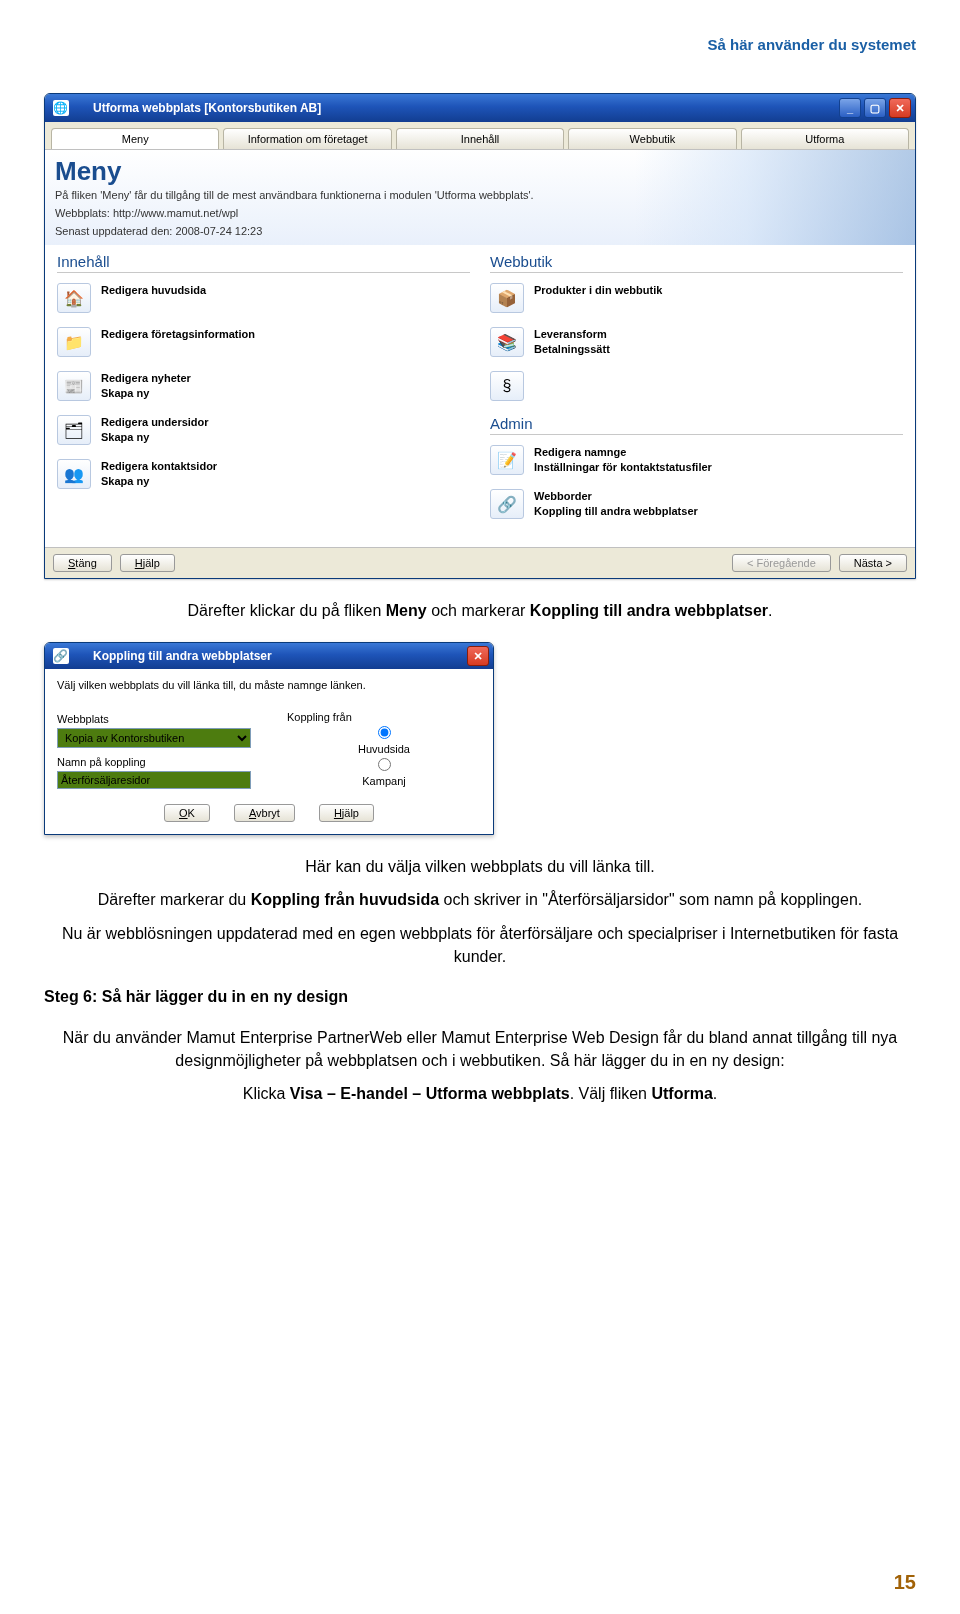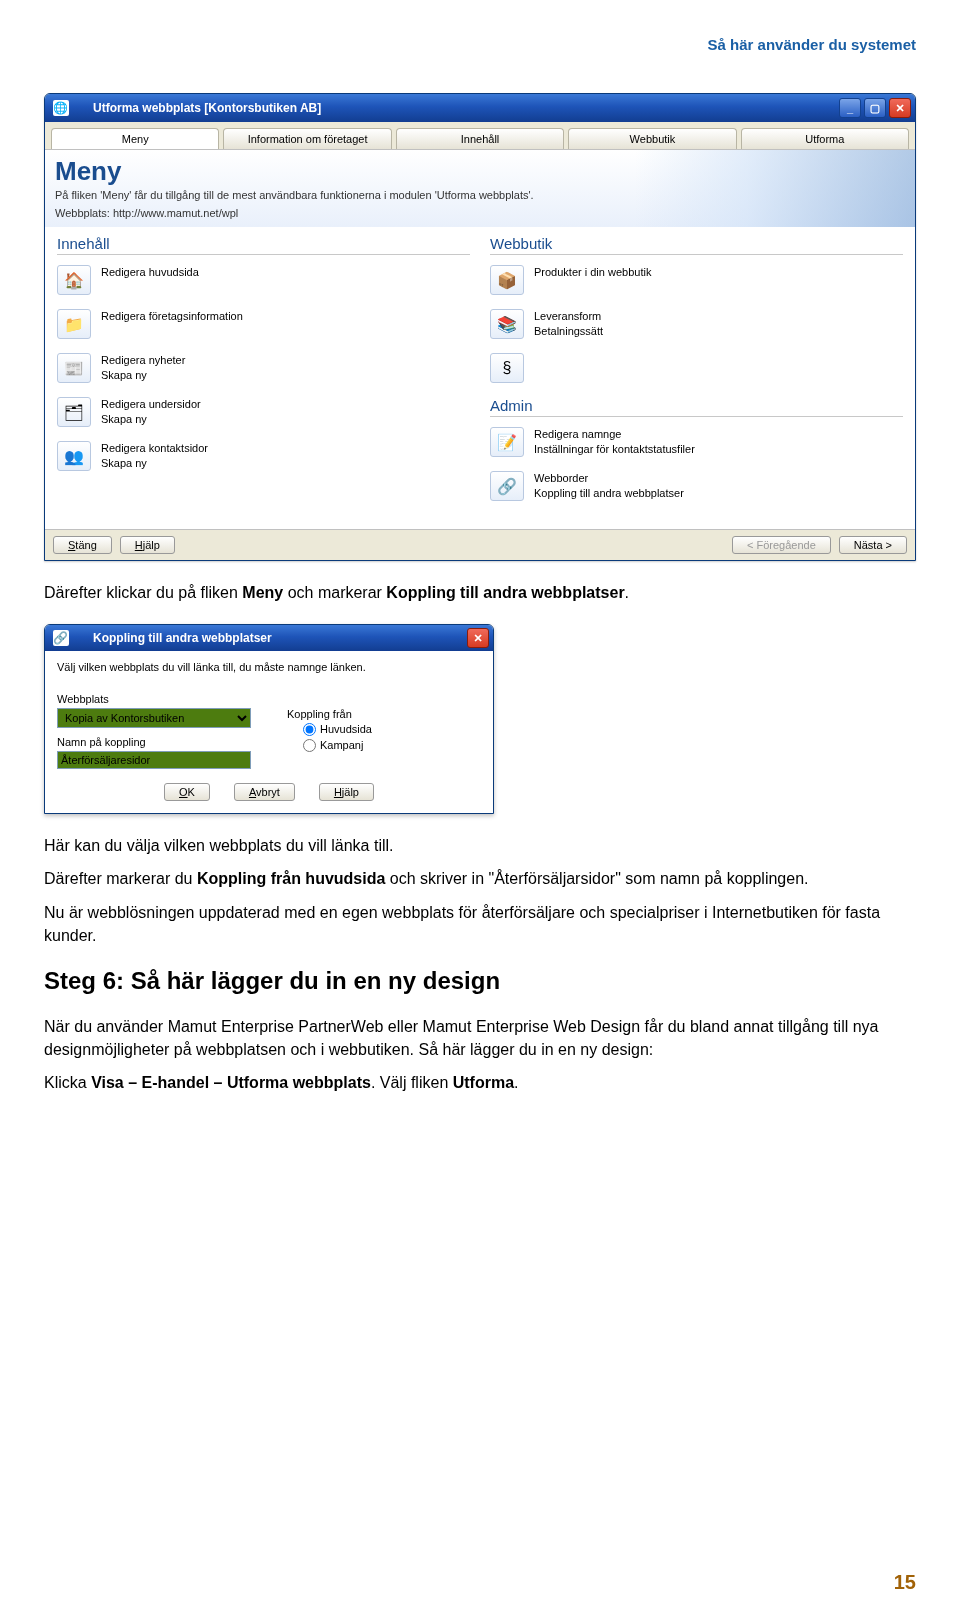--- a/index.html
+++ b/index.html
@@ -22,43 +22,43 @@
   .pagehead { background: linear-gradient(#fff,#e9f0fb); border-top: 1px solid #c0c0c0; padding: 6px 10px 8px 10px; position:relative; overflow:hidden;}
   .pagehead .shot-title { font-size: 26px; color: #1a4d8f; font-weight: bold; }
   .pagehead .sub { font-size: 11px; margin-top: 2px; color: #333; }
   .pagehead .meta { font-size: 11px; margin-top: 6px; color: #333; }
   .pagehead .deco { position:absolute; right:0; top:0; bottom:0; width:280px; background: linear-gradient(90deg, rgba(255,255,255,0) 0%, #cfe1f7 40%, #7ea6d6 100%); opacity:0.6;}
   .content { display: flex; background: #fff; padding: 8px 12px 14px 12px; gap: 20px; }
   .col { flex: 1; }
   .colhead { font-size: 15px; color: #1a4d8f; border-bottom: 1px solid #c8c8c8; padding-bottom: 2px; margin-bottom: 10px; }
   .li { display: flex; gap: 10px; margin-bottom: 14px; }
   .li .ibox { width: 34px; height: 30px; border: 1px solid #b8c8e0; border-radius: 3px; background: linear-gradient(#fff,#e6eef9); display:flex; align-items:center; justify-content:center; font-size:16px;}
-  .li .txt { font-size: 11px; line-height: 1.35; }
+  .li .txt { font-size: 11px; line-height: 1.35; font-weight: bold; }
   .li .txt span { display:block; }
   .footerbar { background: #ece9d8; padding: 6px 8px; display: flex; align-items: center; gap: 8px; border-top: 1px solid #c0c0c0; }
   .btn { background: linear-gradient(#fff,#e6e3d6); border: 1px solid #999; border-radius: 3px; padding: 2px 14px; font-size: 11px; cursor:pointer;}
   .btn.disabled { color:#999; }
   .footerbar .spacer { flex:1; }
   
   .body-text { font-size: 16px; line-height: 1.45; margin: 20px 0; }
-  .body-text p { margin: 10px 0; }
+  .body-text p { margin: 10px 0; text-align: center; }
   .body-text b { font-weight: bold; }
   
   .dialog { border: 1px solid #0a3a7a; border-radius: 6px 6px 0 0; background: #fff; width: 450px; box-shadow: 0 2px 4px rgba(0,0,0,0.25); }
   .dialog .titlebar { height: 26px; }
   .dialog .dcontent { padding: 10px 12px 12px 12px; font-size: 11px; }
   .dialog .instr { margin-bottom: 20px; }
   .dialog .formrow { display: flex; gap: 36px; align-items: center; }
   .dialog .fcol { flex:1; }
   .dialog .flabel { margin-bottom: 3px; }
   .dialog select, .dialog input[type=text] { width: 100%; font-size: 11px; padding: 2px 3px; border: 1px solid #7f9db9; background:#4d7c0f;}
-  .dialog .radio { display: flex; align-items:center; gap:4px; margin: 3px 16px;}
+  .dialog .radio { display: flex; align-items:center; gap:4px; margin: 3px 9px; flex-direction: column;}
   .dialog .dbtns { display:flex; gap:24px; justify-content:center; margin-top:14px;}
   
-  .step-head { font-size: 24px; font-weight: bold; margin: 20px 0 10px 0; }
+  .step-head { font-size: 16px; font-weight: bold; margin: 20px 0 10px 0; }
   
   .pagenum { position: absolute; right: 44px; bottom: 20px; font-size: 20px; color: #a16207; font-weight: bold; }
 </style>
 </head>
 <body>
 
 <div class="page">
   <div class="header-right">Så här använder du systemet</div>
 
   <div class="window">
@@ -76,20 +76,21 @@
       <div class="tab">Information om företaget</div>
       <div class="tab">Innehåll</div>
       <div class="tab">Webbutik</div>
       <div class="tab">Utforma</div>
     </div>
     <div class="pagehead">
       <div class="deco"></div>
       <div class="shot-title">Meny</div>
       <div class="sub">På fliken 'Meny' får du tillgång till de mest användbara funktionerna i modulen 'Utforma webbplats'.</div>
       <div class="meta">Webbplats: http://www.mamut.net/wpl</div>
+      <div class="meta">Senast uppdaterad den: 2008-07-24 12:23</div>
     </div>
     <div class="content">
       <div class="col">
         <div class="colhead">Innehåll</div>
         <div class="li">
             <div class="ibox">🏠</div>
             <div class="txt">
               <span>Redigera huvudsida</span>
             </div>
           </div>

